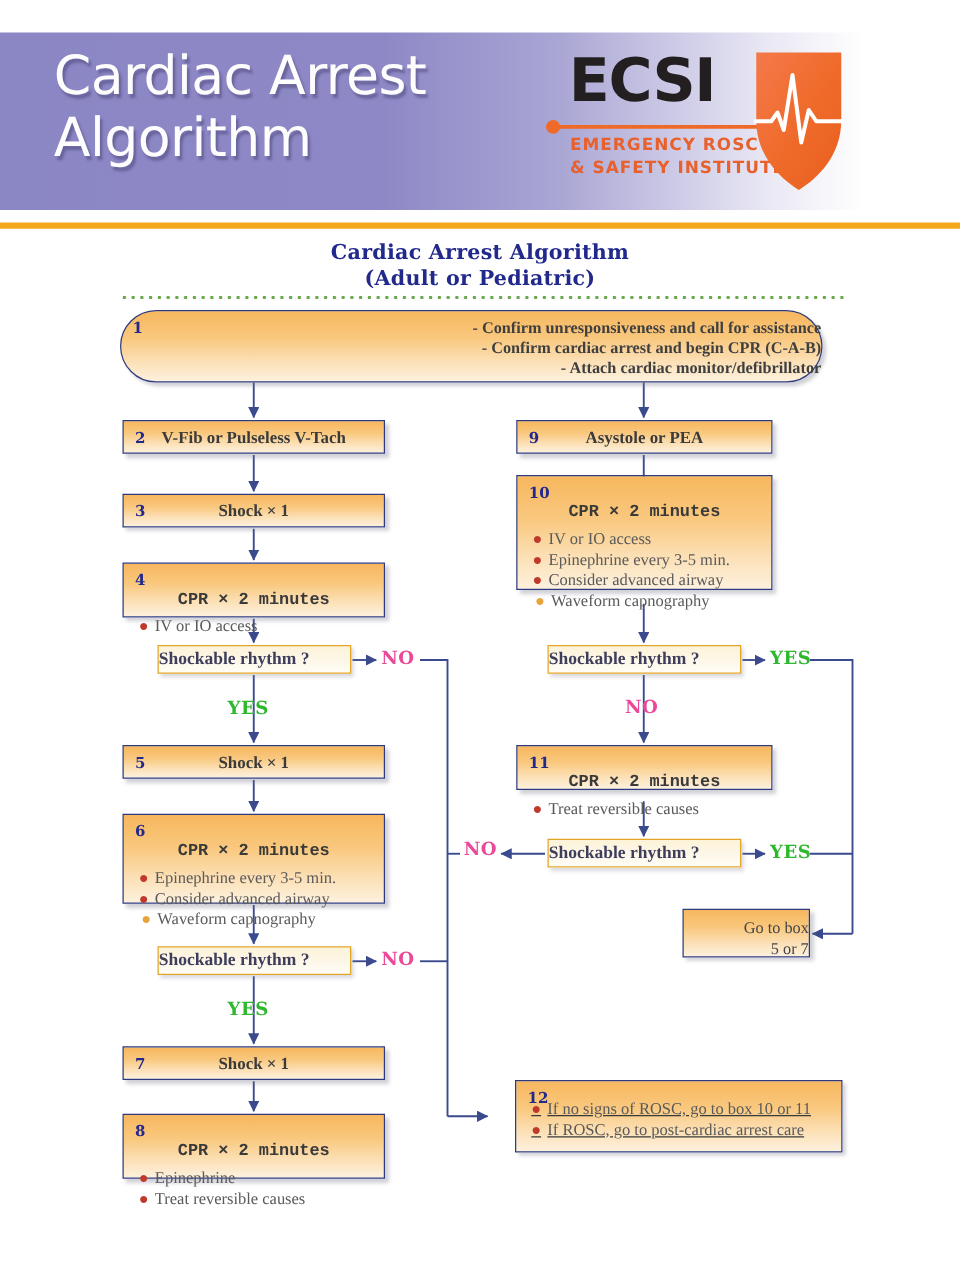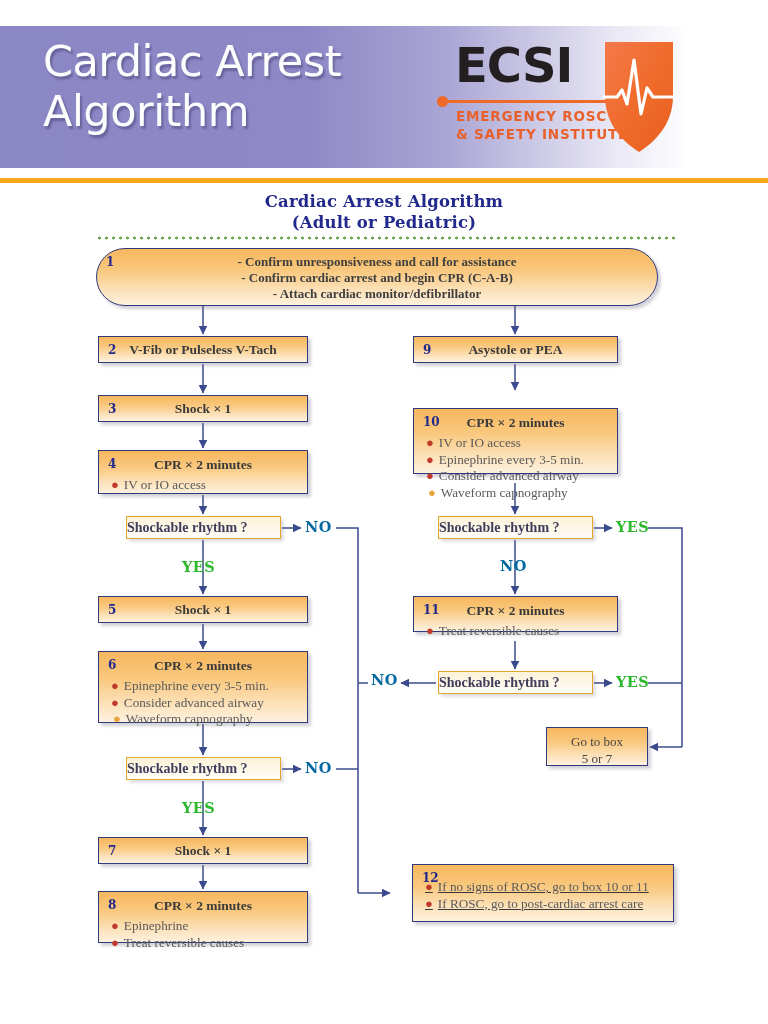--- a/index.html
+++ b/index.html
@@ -102,62 +102,62 @@
   .box .bnum {
     position: absolute; left: 9px; top: 6px;
     font-family: "DejaVu Serif", serif;
     font-weight: bold; font-size: 12px; color: #22298c;
   }
   .box .btext {
     font-family: "Liberation Serif", serif;
     font-size: 13.5px; line-height: 17px;
     color: #454545;
   }
-  .box .blines { display:block; text-align:center; white-space: pre-line; font-weight: bold; color:#3c3c3c; }
+  .box .blines { display:block; text-align:right; white-space: pre-line; font-weight: bold; color:#3c3c3c; }
   .box ul {
     margin: 2px 0 0 0; padding: 0; list-style: none;
   }
   .box li {
     font-family: "Liberation Serif", serif;
     font-size: 13.2px; line-height: 16.5px; color: #5a5a5a;
     padding-left: 12px; position: relative;
   }
   .box li .bul { color: #c0392b; font-size: 13px; margin-right: 5px; }
   .box li.sub { padding-left: 14px; }
   .box li.sub .bul { color: #e8a33d; }
 
   #box1 {
     left: 96px; top: 248px; width: 562px; height: 58px;
     border-radius: 29px;
   }
   #box1 .btext {
-    display:block; text-align:center; padding-top: 5px;
+    display:block; text-align:right; padding-top: 5px;
     white-space: pre-line; font-size: 13px; line-height: 16px;
     font-weight: bold; color: #3f3f3f;
   }
 
   #box2 { left: 98px; top: 336px; width: 210px; height: 27px; }
   #box3 { left: 98px; top: 395px; width: 210px; height: 27px; }
   #box4 { left: 98px; top: 450px; width: 210px; height: 44px; }
   #box5 { left: 98px; top: 596px; width: 210px; height: 27px; }
   #box6 { left: 98px; top: 651px; width: 210px; height: 72px; }
   #box7 { left: 98px; top: 837px; width: 210px; height: 27px; }
   #box8 { left: 98px; top: 891px; width: 210px; height: 52px; }
 
   #box9  { left: 413px; top: 336px; width: 205px; height: 27px; }
-  #box10 { left: 413px; top: 408px; width: 205px; height: 66px; }
+  #box10 { left: 413px; top: 380px; width: 205px; height: 92px; }
   #box11 { left: 413px; top: 596px; width: 205px; height: 36px; }
   #box12 { left: 412px; top: 864px; width: 262px; height: 58px; text-decoration: underline; }
   #boxgoto { left: 546px; top: 727px; width: 102px; height: 39px; }
   #boxgoto .blines {
     padding-top: 5px; font-size: 13px; line-height: 17px; font-weight: normal; color: #454545;
   }
 
   .numbered-center { display:block; text-align:center; font-weight:bold; font-size:13.5px; line-height: 25px; color:#3a3a3a; }
-  .numbered-center.tall { line-height: 20px; padding-top: 4px; }
+  .numbered-center.tall { line-height: 20px; padding-top: 20px; font-family: Liberation Mono, monospace; }
 
   
   .decision {
     position: absolute;
     border: 1.8px solid #e2a526;
     background: linear-gradient(to bottom, #fdf3d8 0%, #fdf7e9 55%, #fffdf6 100%);
     box-shadow: 2.5px 2.5px 3px rgba(130,130,150,0.3);
     text-align: left;
     font-family: "Liberation Serif", serif;
     font-weight: bold;
@@ -170,21 +170,21 @@
   #dec4 { left: 438px; top: 671px; width: 155px; height: 23px; line-height: 21px; }
 
   
   .lbl {
     position: absolute;
     font-family: "DejaVu Serif", serif;
     font-weight: bold;
     font-size: 14.5px;
     letter-spacing: 0.4px;
   }
-  .lbl.no  { color: #0369a1; }
+  .lbl.no  { color: #ec4899; }
   .lbl.yes { color: #2eb82e; }
 
   #no1  { left: 305px; top: 518px; }
   #yes1 { left: 182px; top: 558px; }
   #no2  { left: 371px; top: 671px; }
   #no3  { left: 305px; top: 759px; }
   #yes2 { left: 182px; top: 799px; }
 
   #yes3 { left: 616px; top: 518px; }
   #no4  { left: 500px; top: 557px; }

